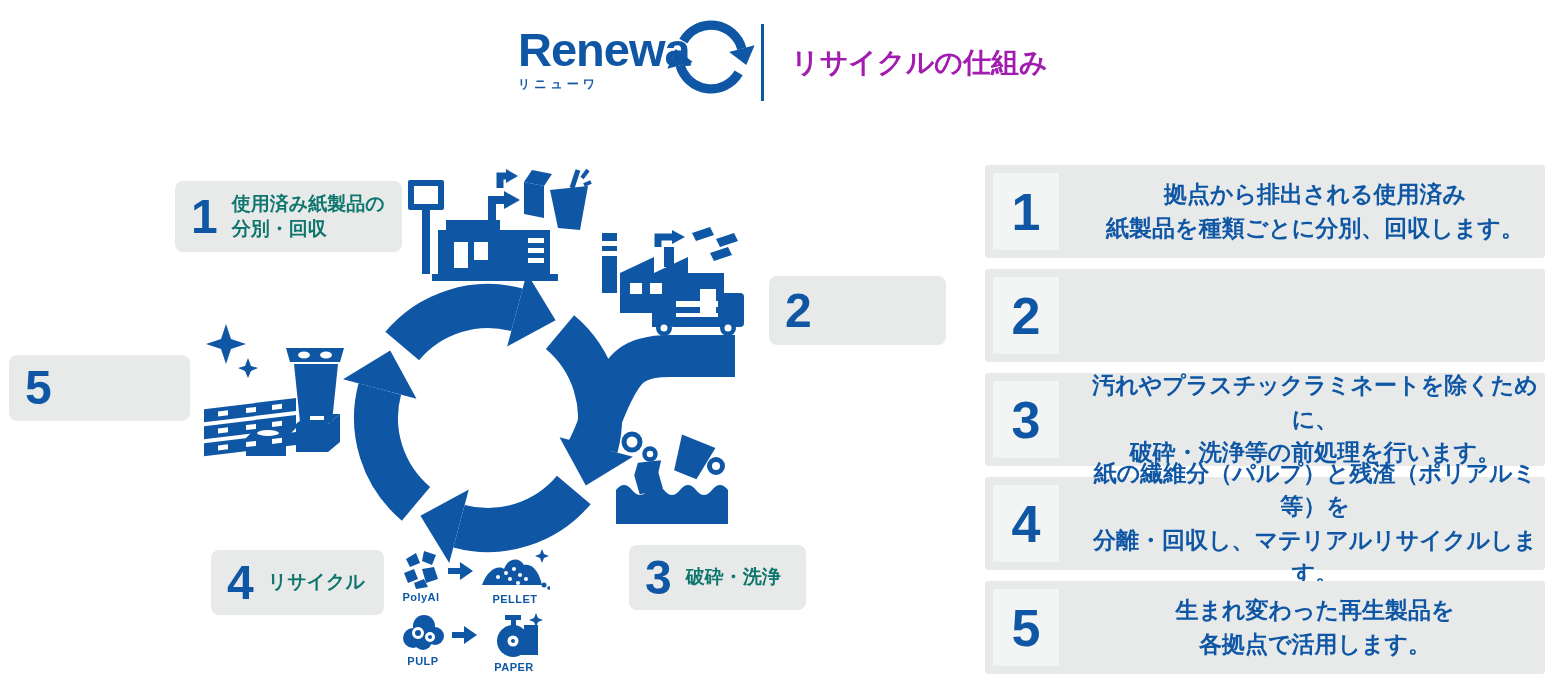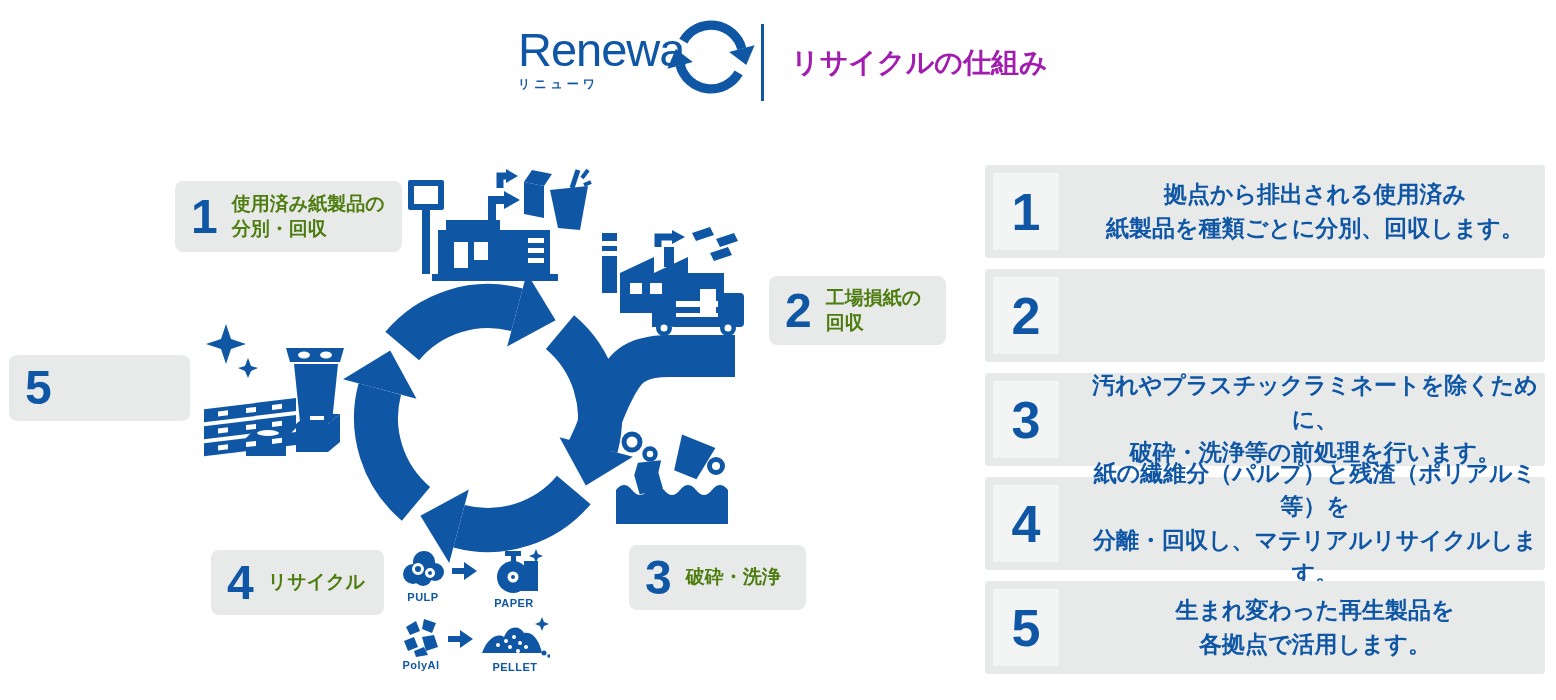--- a/index.html
+++ b/index.html
@@ -2,29 +2,29 @@
 <html><head>
 <meta charset="utf-8">
 <style>
   html,body{margin:0;padding:0;background:#fff;}
   .canvas{
     position:relative;width:1556px;height:700px;background:#ffffff;overflow:hidden;
     font-family:"Liberation Sans","DejaVu Sans",sans-serif;
   }
   
   .logo{position:absolute;left:518px;top:26px;width:250px;}
-  .logo-text{font-size:47px;font-weight:normal;color:#0f57a5;letter-spacing:-1px;line-height:1;}
+  .logo-text{font-size:47px;font-weight:bold;color:#0f57a5;letter-spacing:-1px;line-height:1;}
   .logo-sub{font-size:12px;font-weight:bold;color:#0f57a5;letter-spacing:4px;margin-top:3px;}
   .logo-swirl{position:absolute;left:146px;top:-16px;width:94px;height:94px;}
   .header-divider{position:absolute;left:761px;top:24px;width:3px;height:77px;background:#0f57a5;}
   .page-title{position:absolute;left:791px;top:44px;font-size:28px;font-weight:bold;color:#a21caf;margin:0;}
   
   .step-box{position:absolute;background:#e8eaea;border-radius:8px;display:flex;align-items:center;padding-left:16px;box-sizing:border-box;gap:14px;}
   .step-num{font-size:48px;font-weight:bold;color:#0f57a5;line-height:1;}
-  .step-text{font-size:19px;font-weight:bold;color:#4d7c0f;line-height:1.3;}
+  .step-text{font-size:19px;font-weight:bold;color:#0f766e;line-height:1.3;}
   
   .details{position:absolute;left:985px;top:165px;width:560px;}
   .detail-box{position:relative;background:#e8eaea;border-radius:3px;height:93px;margin-bottom:11px;display:flex;align-items:center;}
   .detail-chip{position:absolute;left:8px;top:8px;bottom:8px;width:66px;background:#f3f4f4;display:flex;align-items:center;justify-content:center;}
   .detail-num{font-size:52px;font-weight:bold;color:#0f57a5;line-height:1;}
   .detail-text{width:100%;padding-left:100px;box-sizing:border-box;text-align:center;font-size:23px;font-weight:bold;color:#0f57a5;line-height:1.45;}
   
   .abs{position:absolute;}
   .tf-block{position:absolute;left:400px;top:549px;width:182px;}
   .tf-row{display:flex;align-items:flex-start;gap:6px;margin-bottom:8px;}
@@ -181,20 +181,57 @@
           <rect x="74" y="126" width="10" height="5"></rect>
       </g>
       <rect x="112" y="94" width="14" height="4"></rect>
       <ellipse cx="70" cy="111" rx="11" ry="3"></ellipse>
     </g>
   </svg>
 
   <div class="tf-block">
     <div class="tf-row">
       <div class="tf-cell">
+        <svg width="42" height="40" viewBox="0 0 42 40">
+          <g fill="#0f57a5">
+            <polygon points="6,10 16,4 20,14 10,18"></polygon>
+            <polygon points="24,2 36,6 32,16 22,12"></polygon>
+            <polygon points="4,24 14,20 18,30 8,34"></polygon>
+            <polygon points="22,20 34,18 38,30 26,34"></polygon>
+            <polygon points="14,34 24,30 28,38 16,40"></polygon>
+          </g>
+        </svg>
+        <span class="tf-label">PolyAl</span>
+      </div>
+      <svg class="tf-arrow" width="26" height="20" viewBox="0 0 26 20">
+        <polygon points="0,7 12,7 12,1 25,10 12,19 12,13 0,13" fill="#0f57a5"></polygon>
+      </svg>
+      <div class="tf-cell">
+        <svg width="70" height="42" viewBox="0 0 70 42">
+          <g fill="#0f57a5">
+            <path d="M2 36 C8 20 18 16 24 20 C28 8 40 8 44 16 C54 14 60 26 62 36 Z"></path>
+            <circle cx="64" cy="36" r="2.5"></circle>
+              <circle cx="69" cy="39" r="1.8"></circle>
+            <path d="M62 0 L64 5 L69 7 L64 9 L62 14 L60 9 L55 7 L60 5 Z"></path>
+          </g>
+          <g fill="#fff">
+            <circle cx="18" cy="28" r="2"></circle>
+              <circle cx="26" cy="24" r="2"></circle>
+              <circle cx="34" cy="20" r="2"></circle>
+            <circle cx="30" cy="30" r="2"></circle>
+              <circle cx="40" cy="26" r="2"></circle>
+              <circle cx="46" cy="30" r="2"></circle>
+            <circle cx="38" cy="34" r="2"></circle>
+          </g>
+        </svg>
+        <span class="tf-label">PELLET</span>
+      </div>
+    </div>
+    <div class="tf-row">
+      <div class="tf-cell">
         <svg width="46" height="40" viewBox="0 0 46 40">
           <g fill="#0f57a5">
             <circle cx="13" cy="25" r="10"></circle>
               <circle cx="24" cy="13" r="11"></circle>
             <circle cx="35" cy="23" r="9"></circle>
               <circle cx="23" cy="28" r="9"></circle>
           </g>
           <g fill="none" stroke="#fff" stroke-width="3">
             <circle cx="18" cy="20" r="4.5"></circle>
               <circle cx="30" cy="24" r="3.5"></circle>
@@ -214,72 +251,31 @@
             <rect x="40" y="12" width="14" height="30"></rect>
             <rect x="30" y="36" width="24" height="6"></rect>
             <path d="M52 0 L54 5 L59 7 L54 9 L52 14 L50 9 L45 7 L50 5 Z"></path>
           </g>
           <circle cx="29" cy="28" r="5.5" fill="#fff"></circle>
           <circle cx="29" cy="28" r="2" fill="#0f57a5"></circle>
         </svg>
         <span class="tf-label">PAPER</span>
       </div>
     </div>
-    <div class="tf-row">
-      <div class="tf-cell">
-        <svg width="42" height="40" viewBox="0 0 42 40">
-          <g fill="#0f57a5">
-            <polygon points="6,10 16,4 20,14 10,18"></polygon>
-            <polygon points="24,2 36,6 32,16 22,12"></polygon>
-            <polygon points="4,24 14,20 18,30 8,34"></polygon>
-            <polygon points="22,20 34,18 38,30 26,34"></polygon>
-            <polygon points="14,34 24,30 28,38 16,40"></polygon>
-          </g>
-        </svg>
-        <span class="tf-label">PolyAl</span>
-      </div>
-      <svg class="tf-arrow" width="26" height="20" viewBox="0 0 26 20">
-        <polygon points="0,7 12,7 12,1 25,10 12,19 12,13 0,13" fill="#0f57a5"></polygon>
-      </svg>
-      <div class="tf-cell">
-        <svg width="70" height="42" viewBox="0 0 70 42">
-          <g fill="#0f57a5">
-            <path d="M2 36 C8 20 18 16 24 20 C28 8 40 8 44 16 C54 14 60 26 62 36 Z"></path>
-            <circle cx="64" cy="36" r="2.5"></circle>
-              <circle cx="69" cy="39" r="1.8"></circle>
-            <path d="M62 0 L64 5 L69 7 L64 9 L62 14 L60 9 L55 7 L60 5 Z"></path>
-          </g>
-          <g fill="#fff">
-            <circle cx="18" cy="28" r="2"></circle>
-              <circle cx="26" cy="24" r="2"></circle>
-              <circle cx="34" cy="20" r="2"></circle>
-            <circle cx="30" cy="30" r="2"></circle>
-              <circle cx="40" cy="26" r="2"></circle>
-              <circle cx="46" cy="30" r="2"></circle>
-            <circle cx="38" cy="34" r="2"></circle>
-          </g>
-        </svg>
-        <span class="tf-label">PELLET</span>
-      </div>
-    </div>
   </div>
 
   <div class="step-box" style="left:175px;top:181px;width:227px;height:71px">
     <span class="step-num">1</span>
     <span class="step-text">
       <span>使用済み紙製品の</span><br>
       <span>分別・回収</span>
     </span>
   </div>
   <div class="step-box" style="left:769px;top:276px;width:177px;height:69px">
     <span class="step-num">2</span>
-    <span class="step-text">
-      <span>工場損紙の</span><br>
-      <span>回収</span>
-    </span>
   </div>
   <div class="step-box" style="left:629px;top:545px;width:177px;height:65px">
     <span class="step-num">3</span>
     <span class="step-text">
       <span>破砕・洗浄</span>
     </span>
   </div>
   <div class="step-box" style="left:211px;top:550px;width:173px;height:65px">
     <span class="step-num">4</span>
     <span class="step-text">

